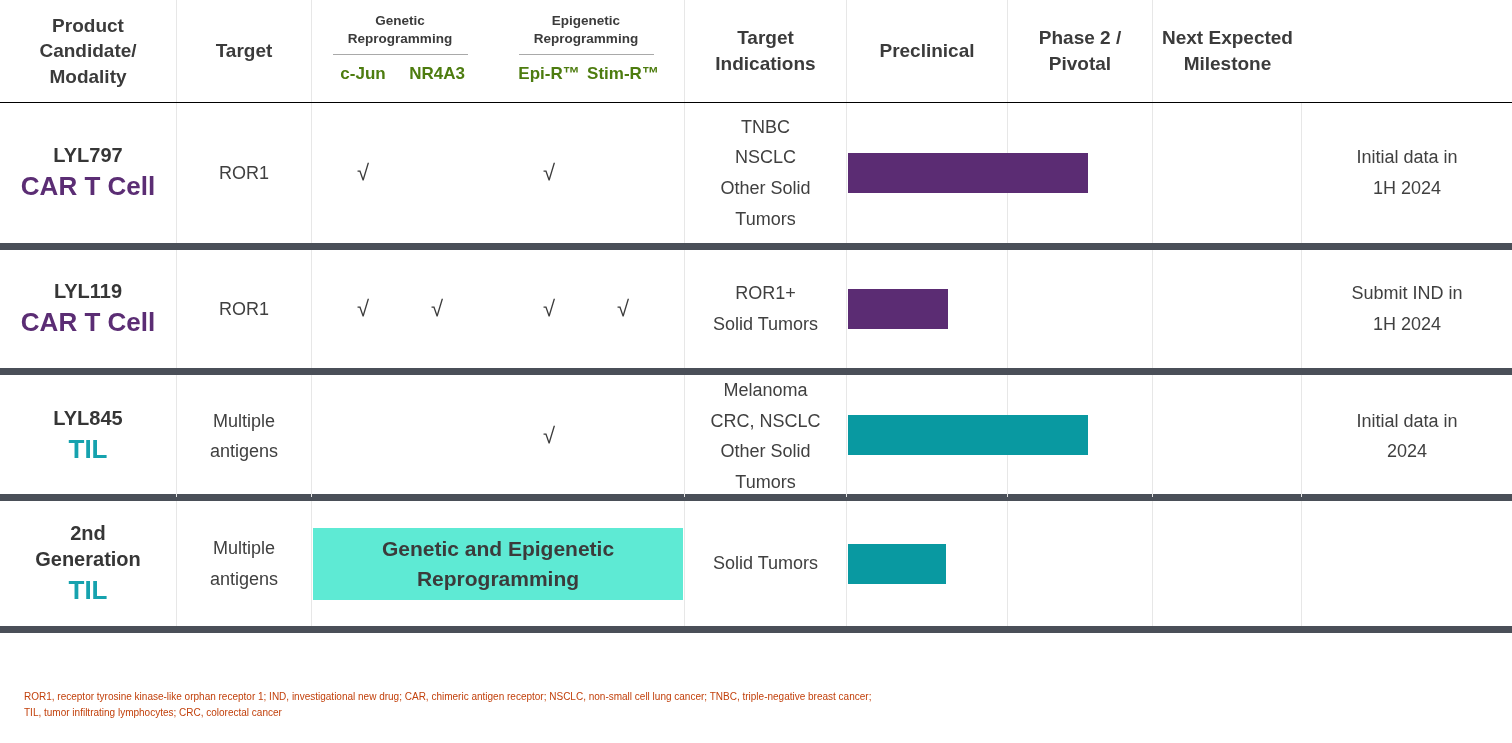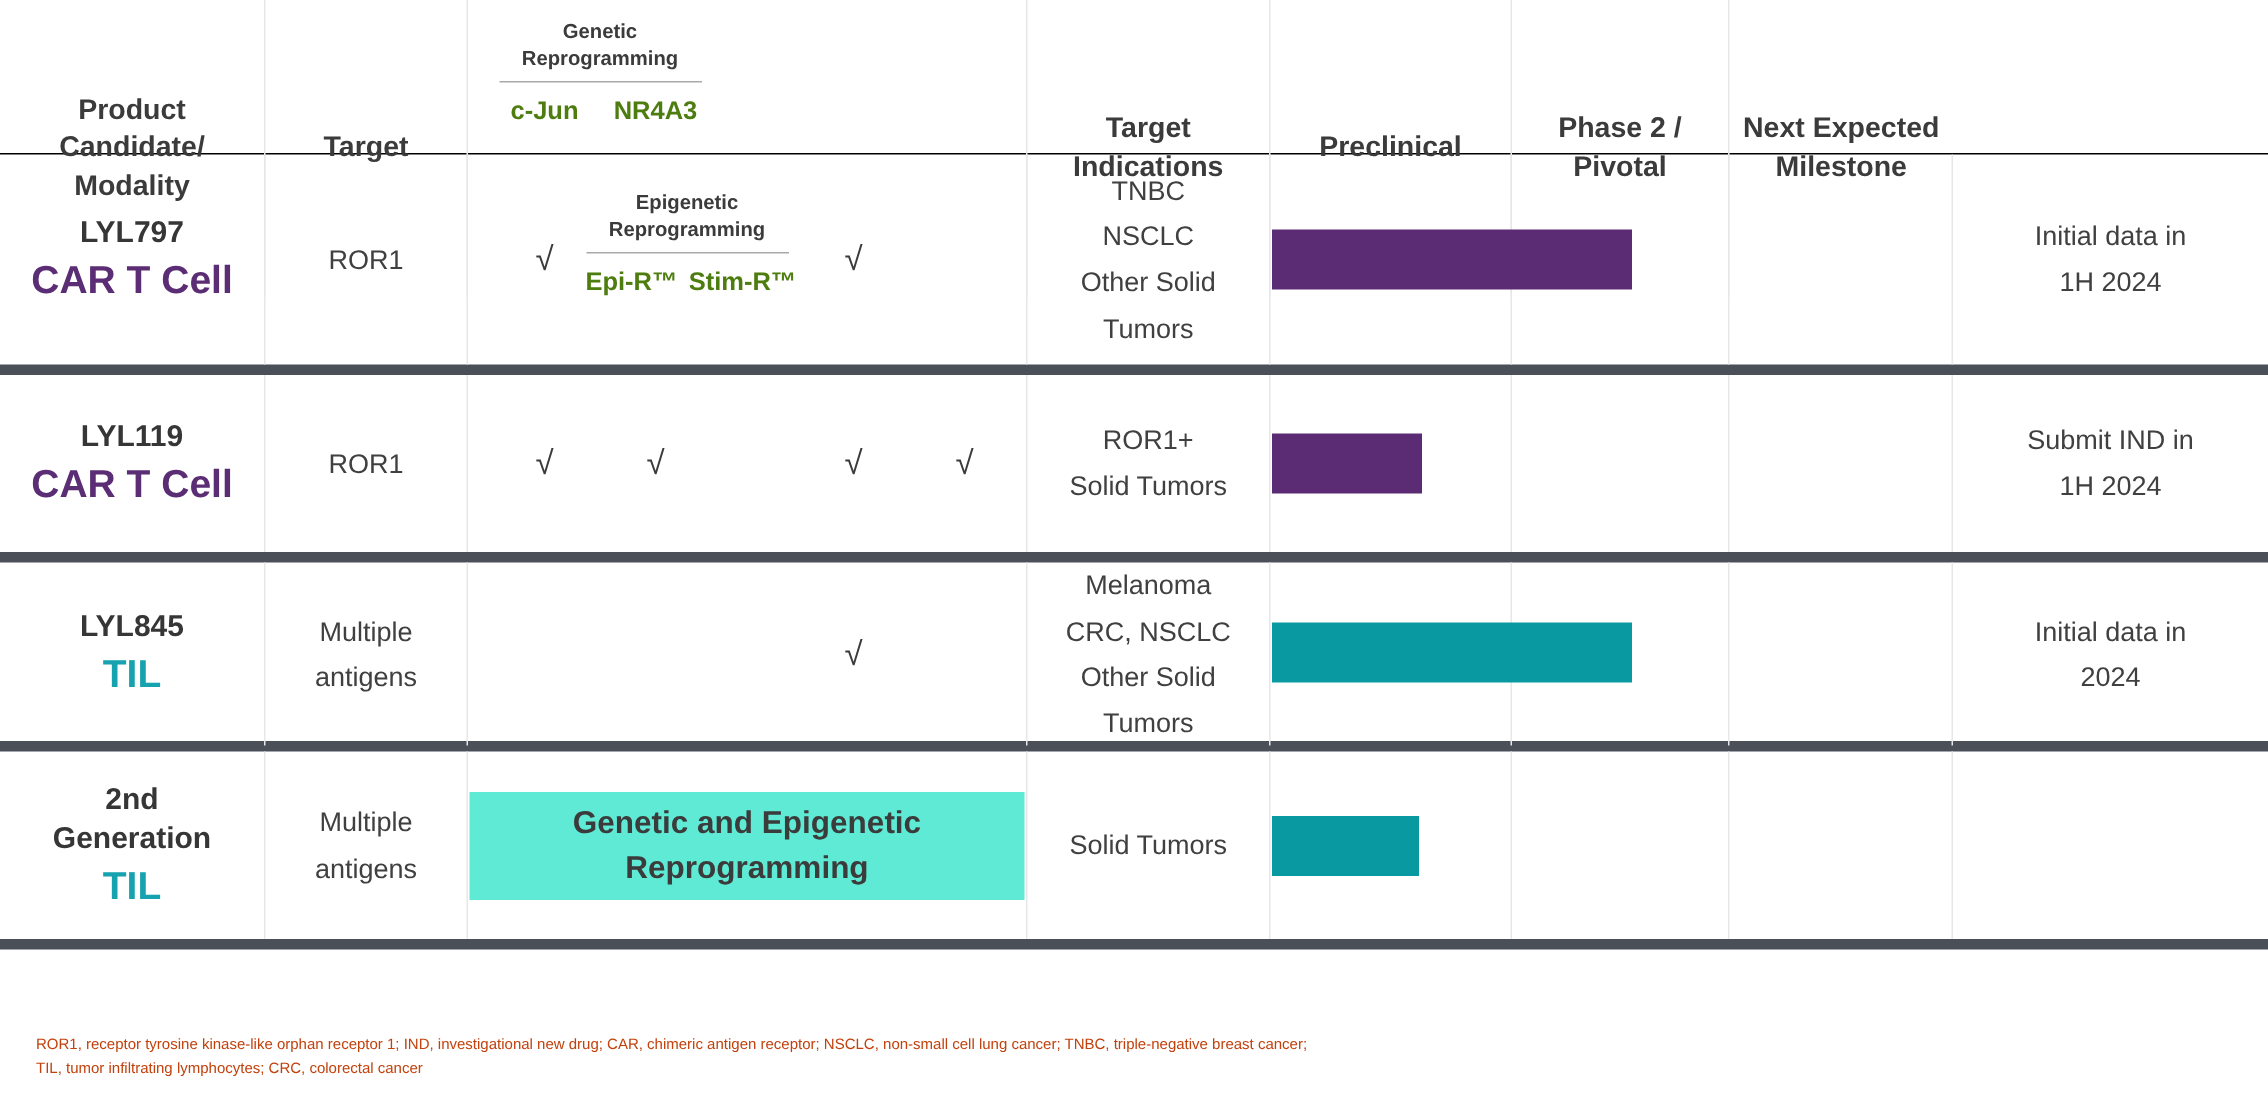--- a/index.html
+++ b/index.html
@@ -27,25 +27,25 @@
     text-align:center; border-right:1px solid #E7E7E7; box-sizing:border-box;
     min-width:0;
   }
   .cell.no-border { border-right:none; }
   .pre { white-space:pre-line; }
 
   .h-label { font-size:19px; font-weight:bold; line-height:1.35; color:#3B3B3B; }
 
   
   .reprog-header {
-    flex-direction:column; align-items:flex-start; justify-content:flex-start;
-    padding-left:14px; padding-top:12px;gap:42px;
+    flex-direction:row; align-items:flex-start; justify-content:flex-start;
+    padding-left:14px; padding-top:12px;
   }
   .reprog-block { width:148px; }
-  .epi-block { margin-left:58px; }
+  .epi-block { margin-left:38px; }
   .reprog-title { font-size:13.5px; font-weight:bold; line-height:1.3; text-align:center; white-space:pre-line; }
   .reprog-underline { height:1px; background:#A9A9A9; width:135px; margin:7px auto 9px; }
   .reprog-subs { display:grid; grid-template-columns:74px 74px; }
   .reprog-subs span { font-size:17px; font-weight:bold; color:#4d7c0f; text-align:center; }
 
   
   .checks-cell { flex-direction:row; justify-content:flex-start; padding-left:14px; }
   .check-grid { width:148px; display:grid; grid-template-columns:74px 74px; }
   .check { font-size:22px; font-weight:400; color:#3B3B3B; text-align:center; }
 

